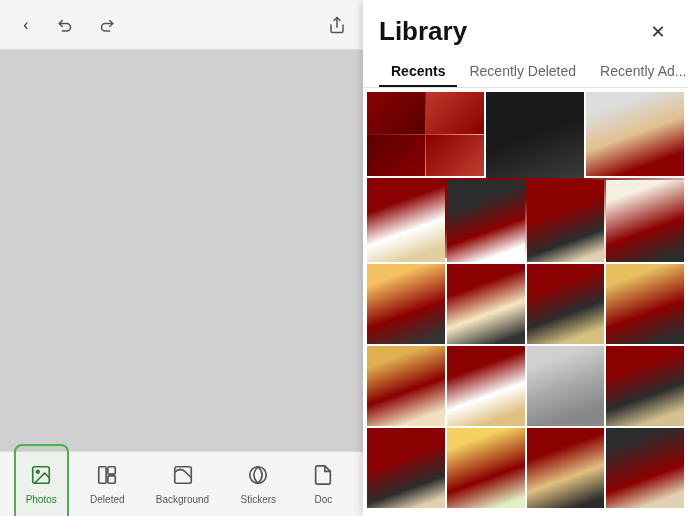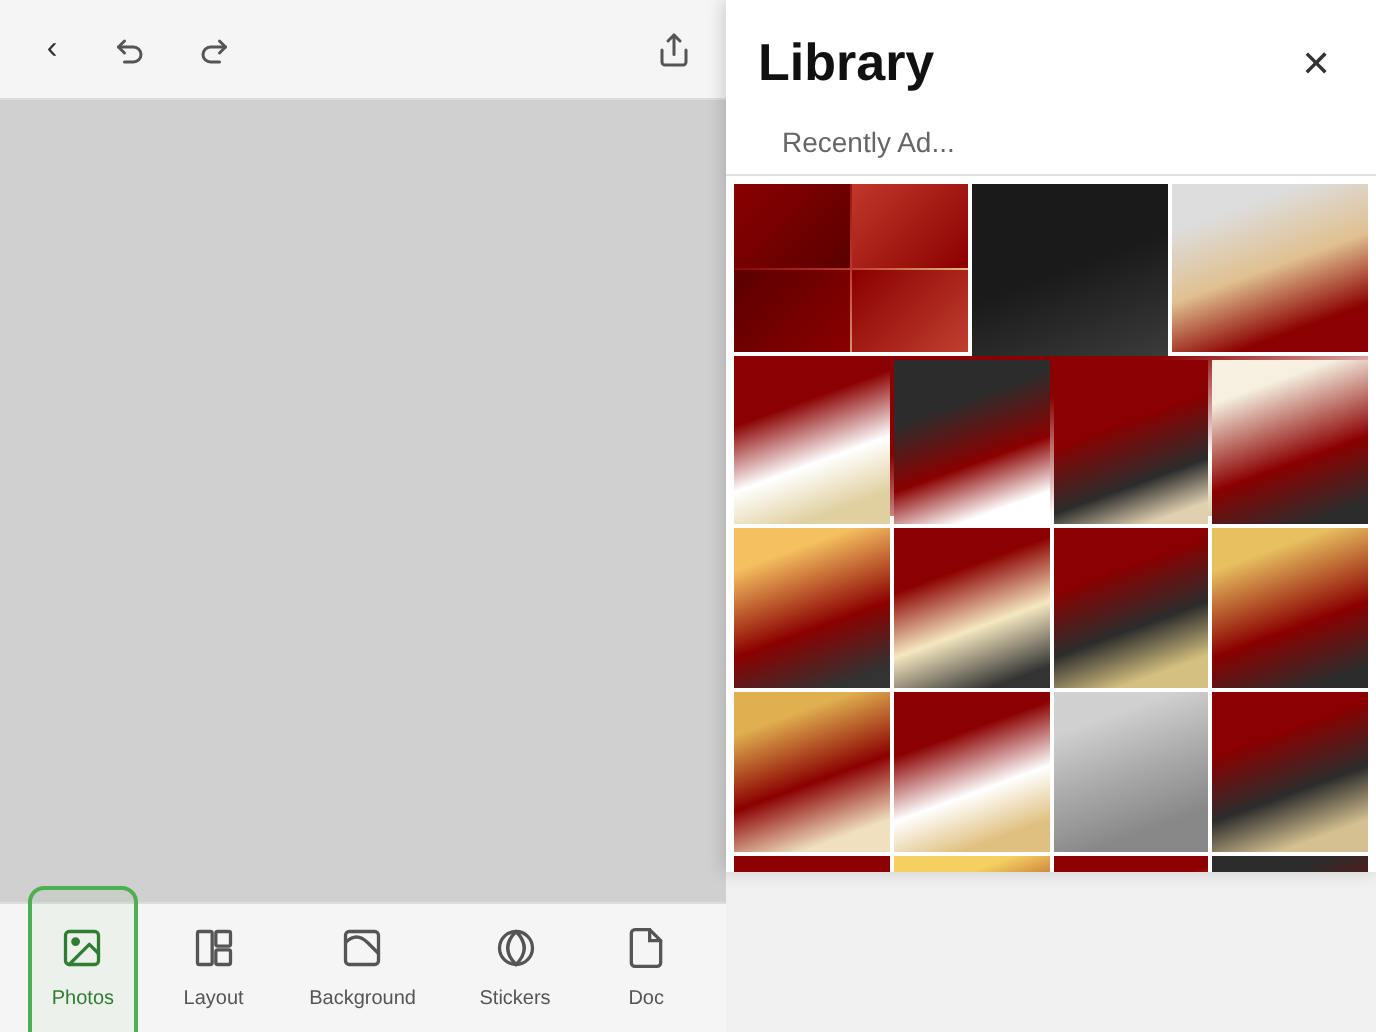--- a/index.html
+++ b/index.html
@@ -89,21 +89,21 @@
     .bottom-tool.active .tool-label {
       color: #2e7d32;
     }
 
     
     .library-panel {
       position: absolute;
       right: 0;
       top: 0;
       width: 325px;
-      height: 436px;
+      height: 516px;
       background: #fff;
       display: flex;
       flex-direction: column;
       box-shadow: -2px 0 8px rgba(0,0,0,0.15);
       text-align: center;
     }
 
     .library-header {
       padding: 16px 16px 0;
       display: flex;
@@ -247,21 +247,21 @@
     </div>
 
     <div class="bottom-tool">
       <span class="tool-icon">
         <svg width="22" height="22" viewBox="0 0 24 24" fill="none" stroke="#555" stroke-width="1.8">
           <rect x="3" y="3" width="8" height="18" rx="1"></rect>
           <rect x="13" y="3" width="8" height="8" rx="1"></rect>
           <rect x="13" y="13" width="8" height="8" rx="1"></rect>
         </svg>
       </span>
-      <span class="tool-label">Layout</span>
+      <span class="tool-label">Deleted</span>
     </div>
 
     <div class="bottom-tool">
       <span class="tool-icon">
         <svg width="22" height="22" viewBox="0 0 24 24" fill="none" stroke="#555" stroke-width="1.8">
           <rect x="3" y="3" width="18" height="18" rx="2"></rect>
           <path d="M3 9 Q9 3 15 9 Q21 15 21 15" stroke-linecap="round"></path>
         </svg>
       </span>
       <span class="tool-label">Background</span>
@@ -292,20 +292,22 @@
   </div>
 </div>
 
 <div class="library-panel">
   <div class="library-header">
     <h2 class="library-title">Library</h2>
     <div class="close-btn">✕</div>
   </div>
 
   <div class="library-tabs">
+    <div class="tab-item active">Recents</div>
+    <div class="tab-item">Recently Deleted</div>
     <div class="tab-item">Recently Ad...</div>
   </div>
 
   <div class="photo-grid">
 
     <div class="grid-row" style="height:84px;">
       <div class="grid-cell" style="flex:1.2; height:84px;">
         <div class="photo-placeholder" style="background: linear-gradient(135deg, #8B0000 20%, #c0392b 50%, #e0c080 80%); display:grid; grid-template-columns:1fr 1fr; grid-template-rows:1fr 1fr; gap:1px; height:100%;">
           <div style="background:linear-gradient(135deg,#8B0000,#5a0000);"></div>
           <div style="background:linear-gradient(135deg,#c0392b,#8B0000);"></div>

